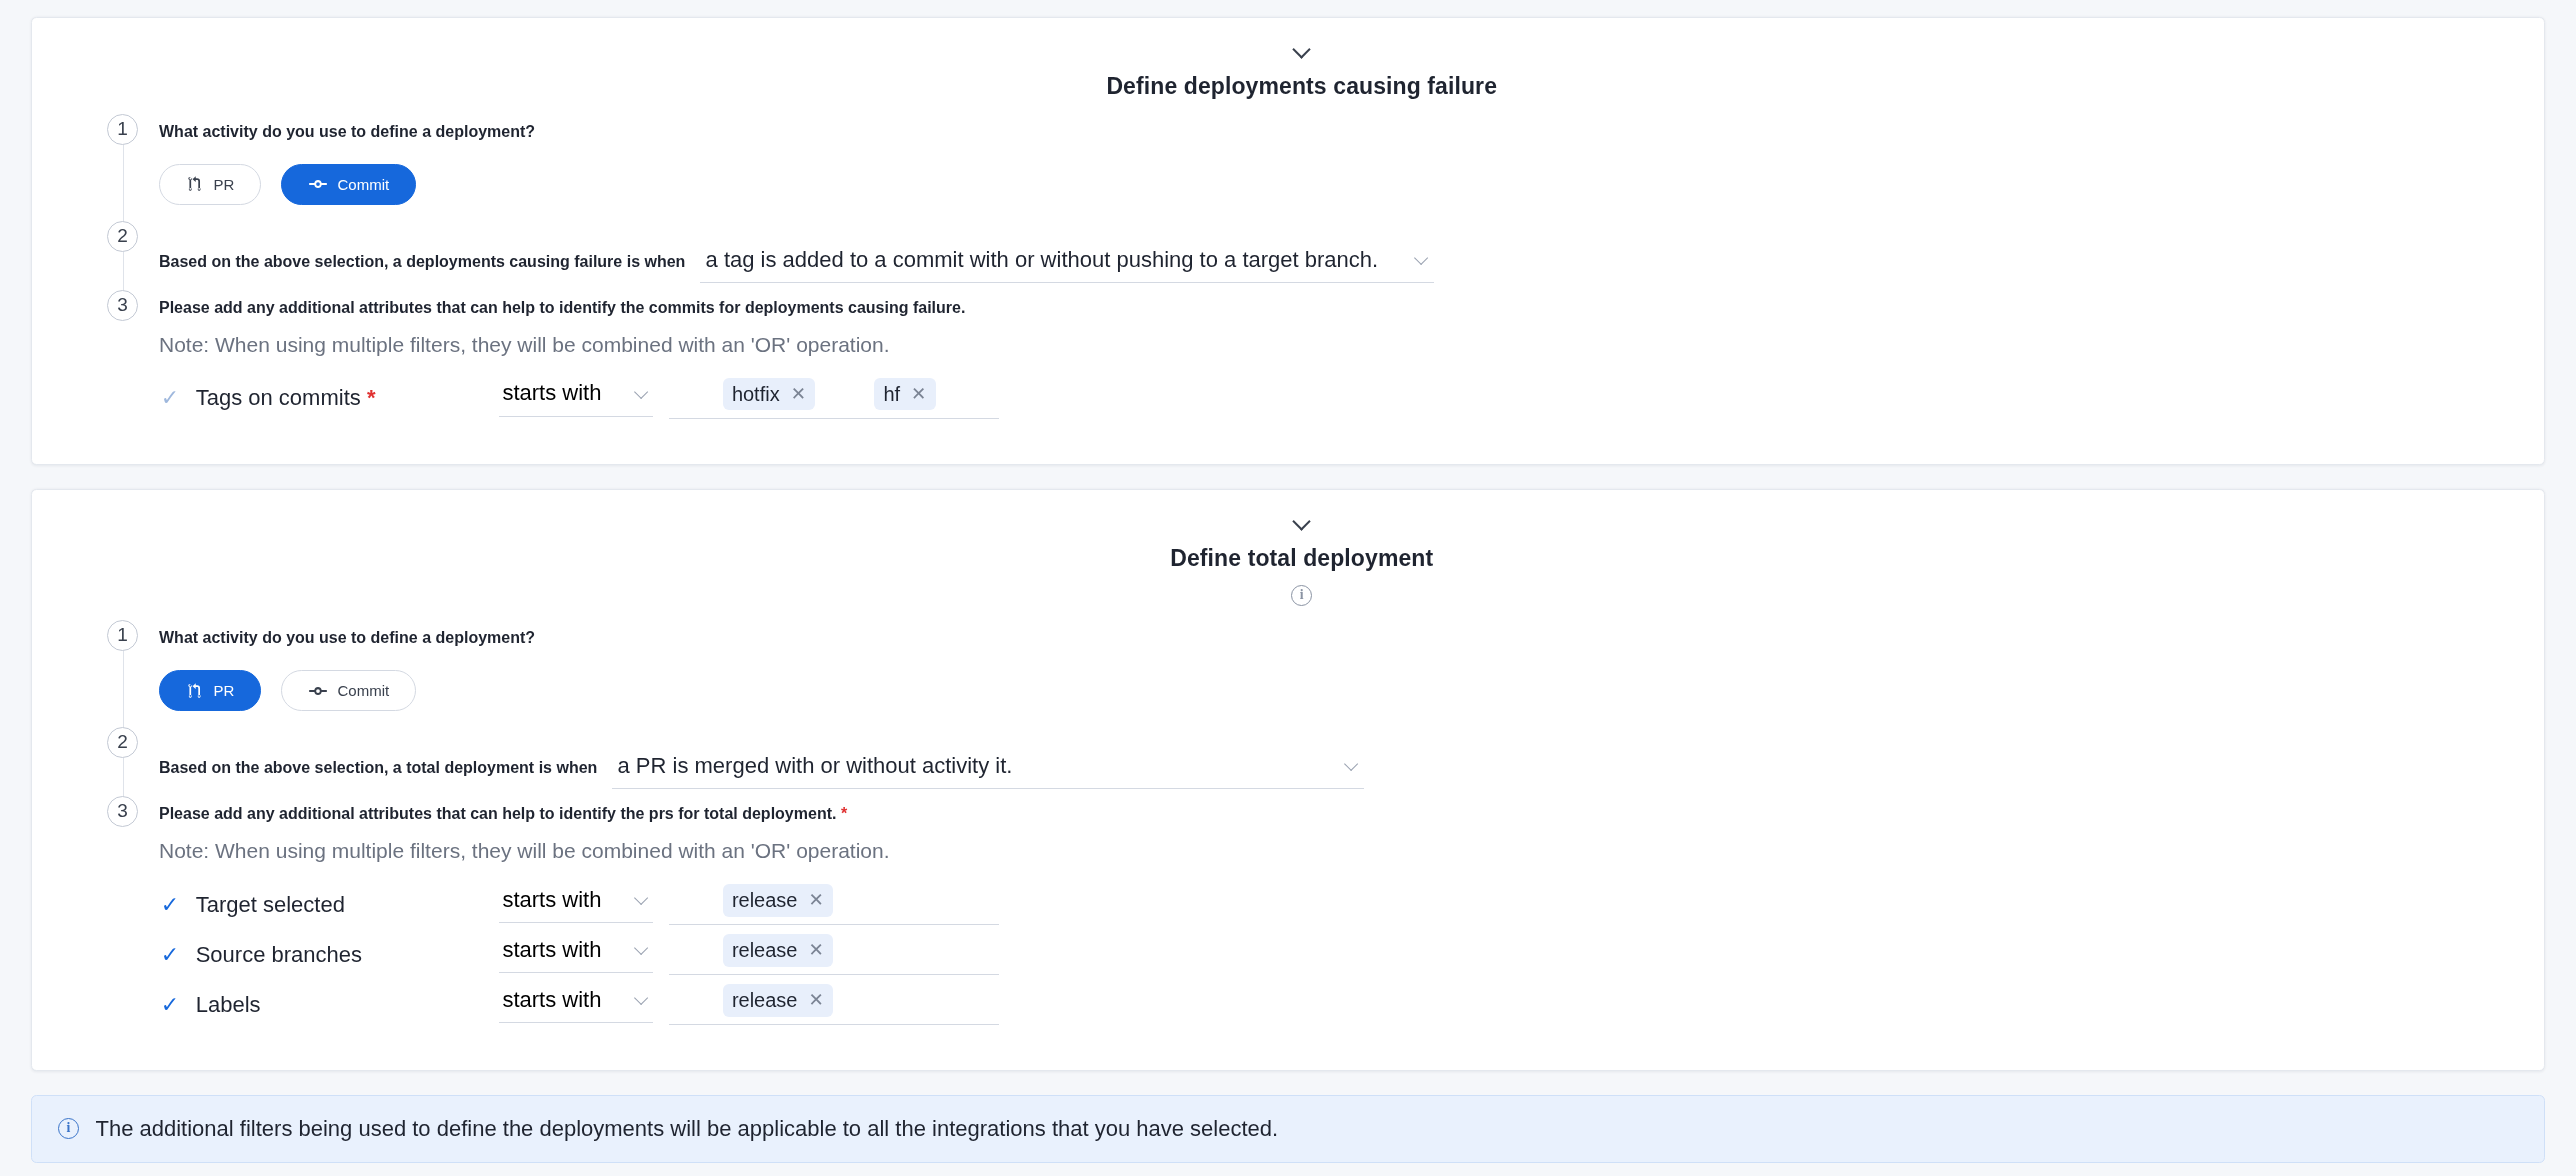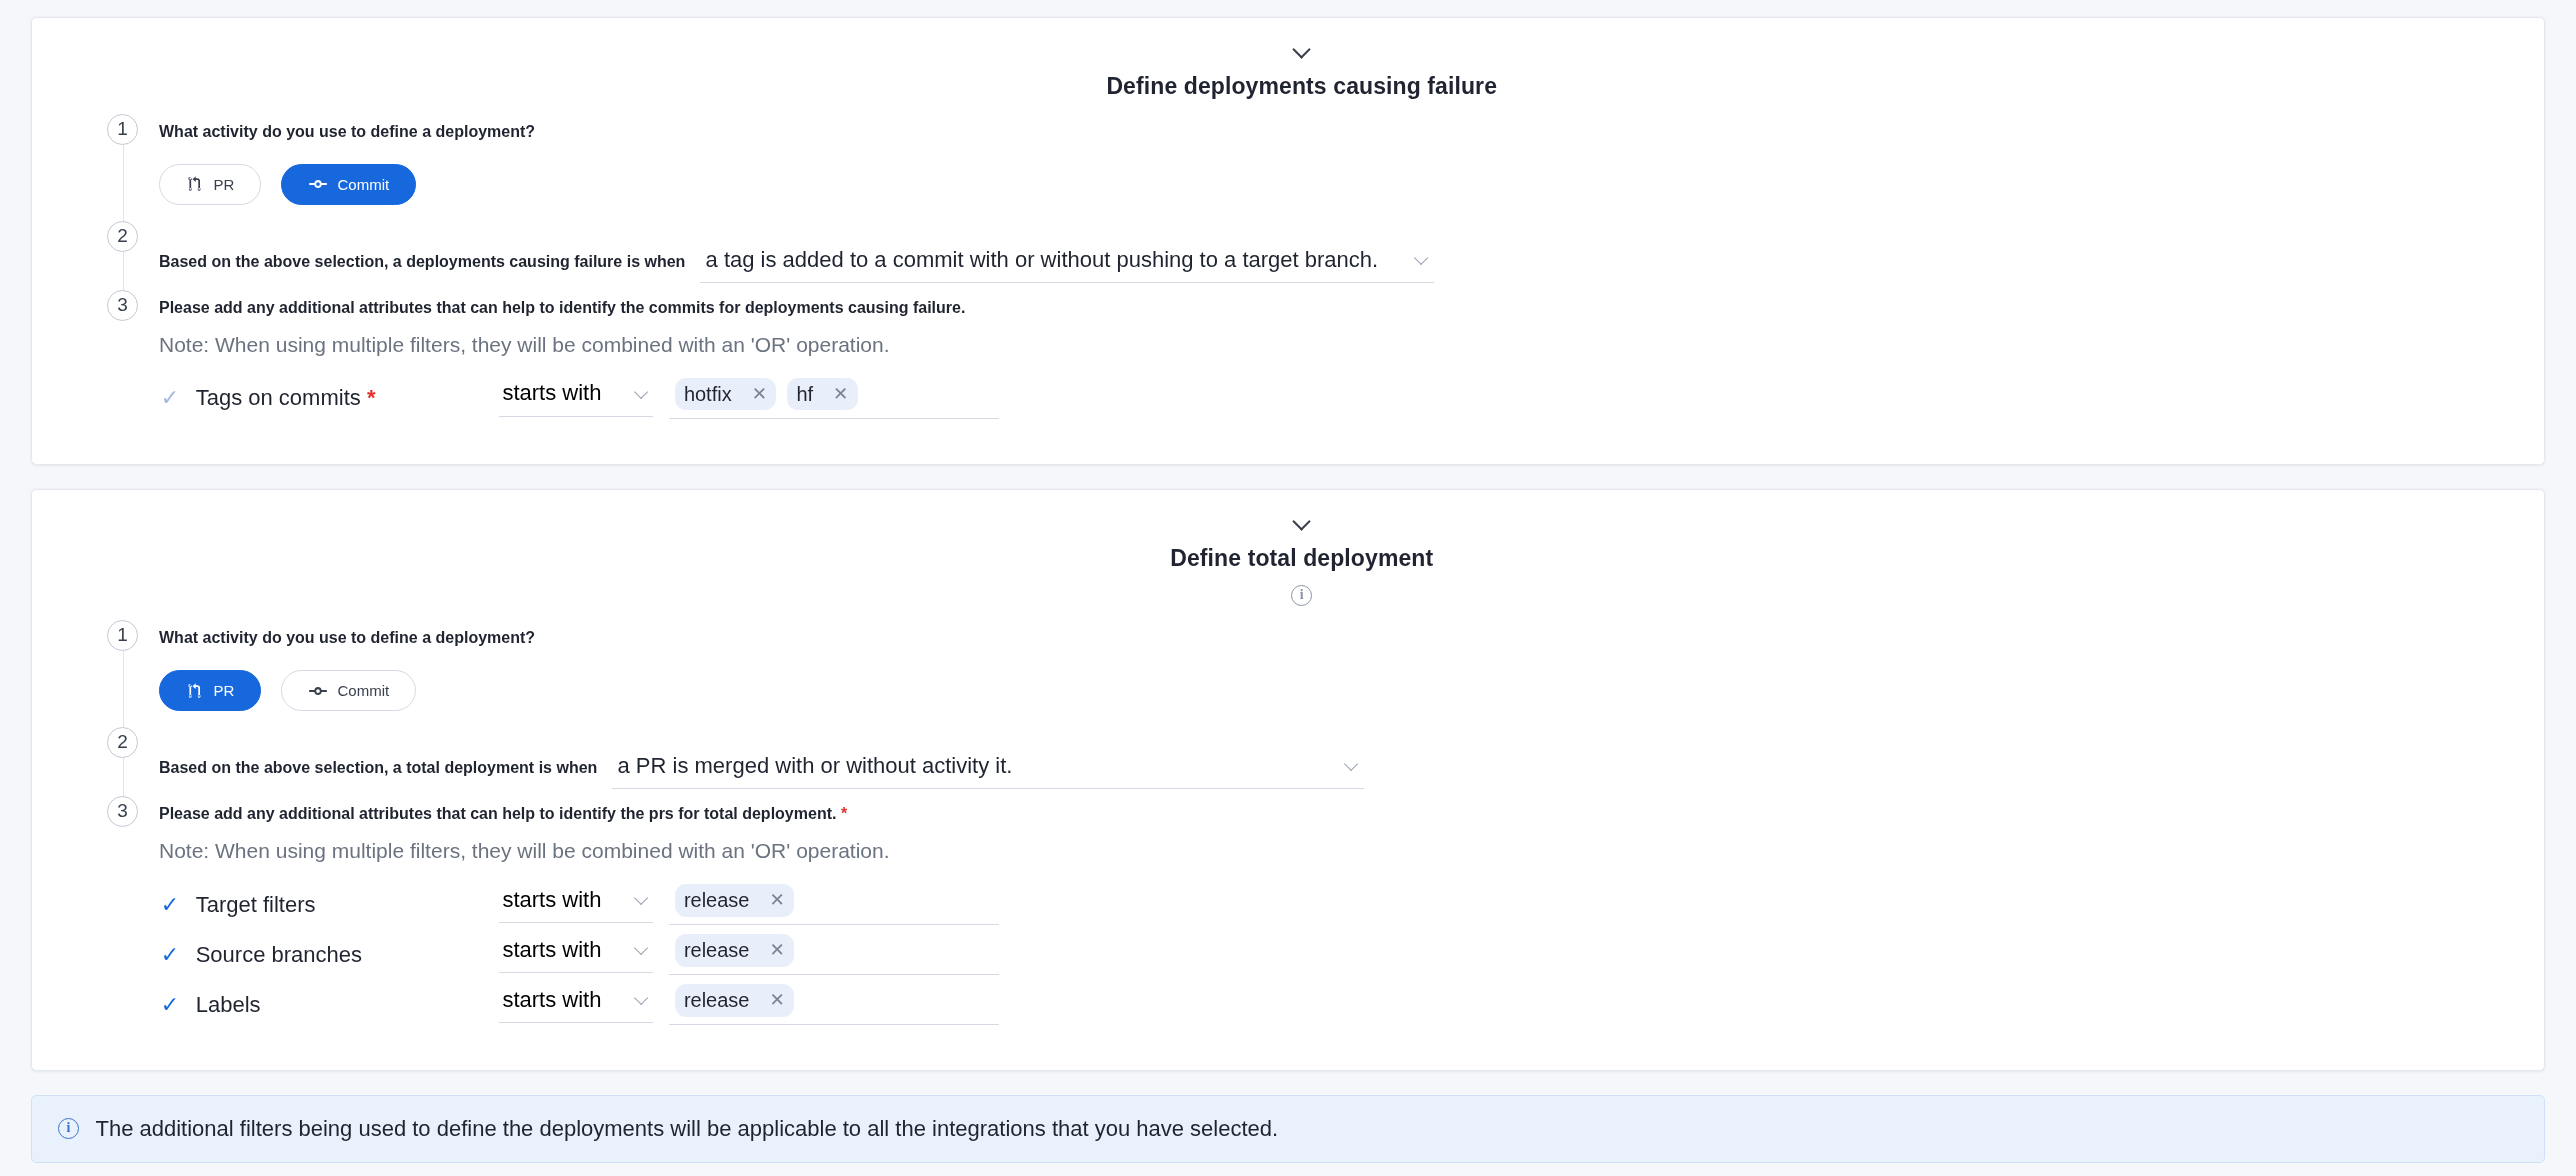--- a/index.html
+++ b/index.html
@@ -236,27 +236,28 @@
     padding: 0 5.5px 7.3px 5.5px;
     display: flex;
     align-items: center;
     gap: 11px;
     min-height: 39px;
     cursor: text;
   }
   .tag {
     display: inline-flex;
     align-items: center;
-    gap: 20px;
+    gap: 11px;
     background: #e8effb;
     color: #1f2430;
-    border-radius: 11px;
+    border-radius: 6px;
     padding: 4.6px 9.2px;
     font-size: 20px;
     white-space: nowrap;
+    margin-left: 48px;
   }
   .tag .x {
     color: #7b8494;
     font-size: 18.3px;
     cursor: pointer;
     line-height: 18.3px;
   }
   .banner {
     display: flex;
     align-items: center;
@@ -417,21 +418,21 @@
 
       <div class="step">
         <span class="step-num">3</span>
         <div class="step-body">
           <div class="question"><span>Please add any additional attributes that can help to identify the prs for total deployment.</span> <span class="req">*</span></div>
           <div class="note">Note: When using multiple filters, they will be combined with an 'OR' operation.</div>
           <div class="filters">
 
             <div class="filter-row">
               <span class="check">✓</span>
-              <span class="filter-label">Target filters</span>
+              <span class="filter-label">Target selected</span>
               <span class="op-select">
                 <span class="val">starts with</span>
                 <span class="caret" style="margin-left:9.2px"></span>
               </span>
               <span class="tag-box">
                 <span class="tag">
                   <span>release</span>
                   <span class="x">✕</span>
                 </span>
               </span>

